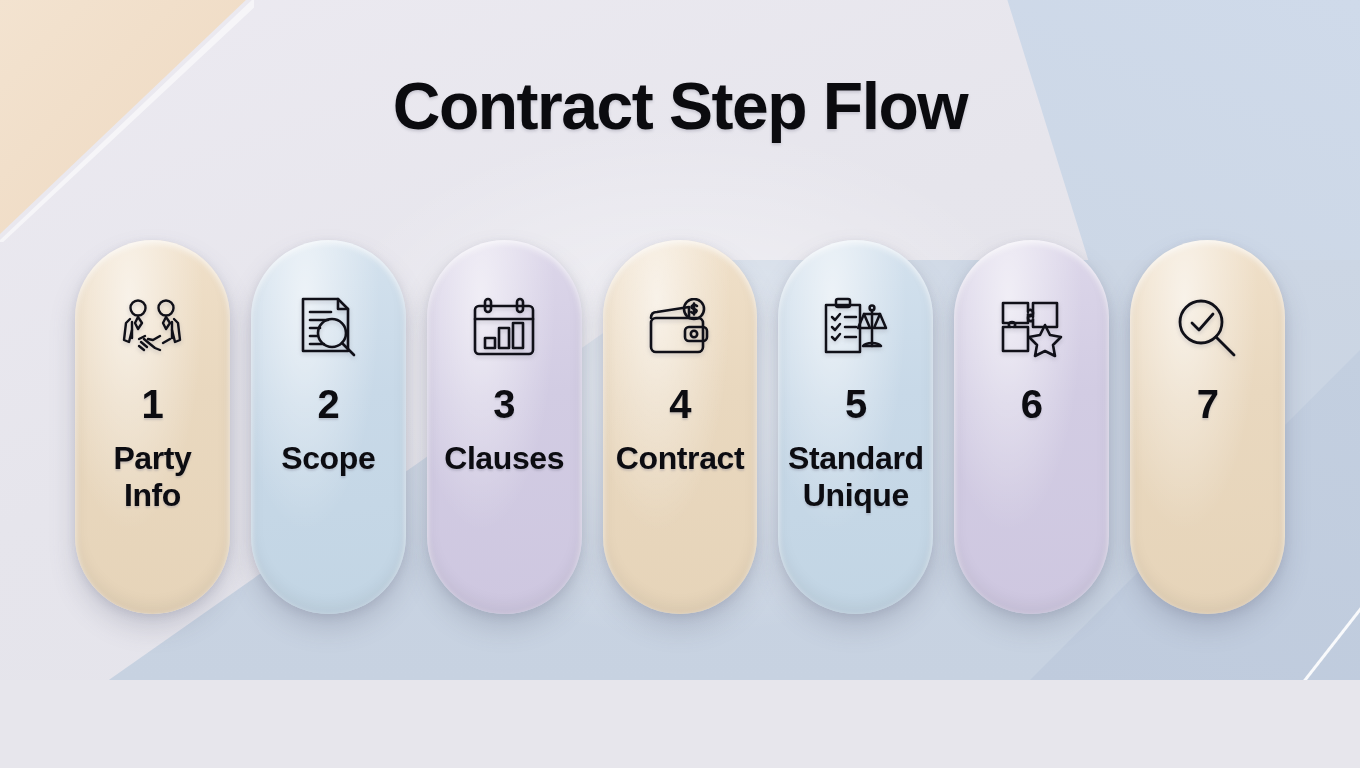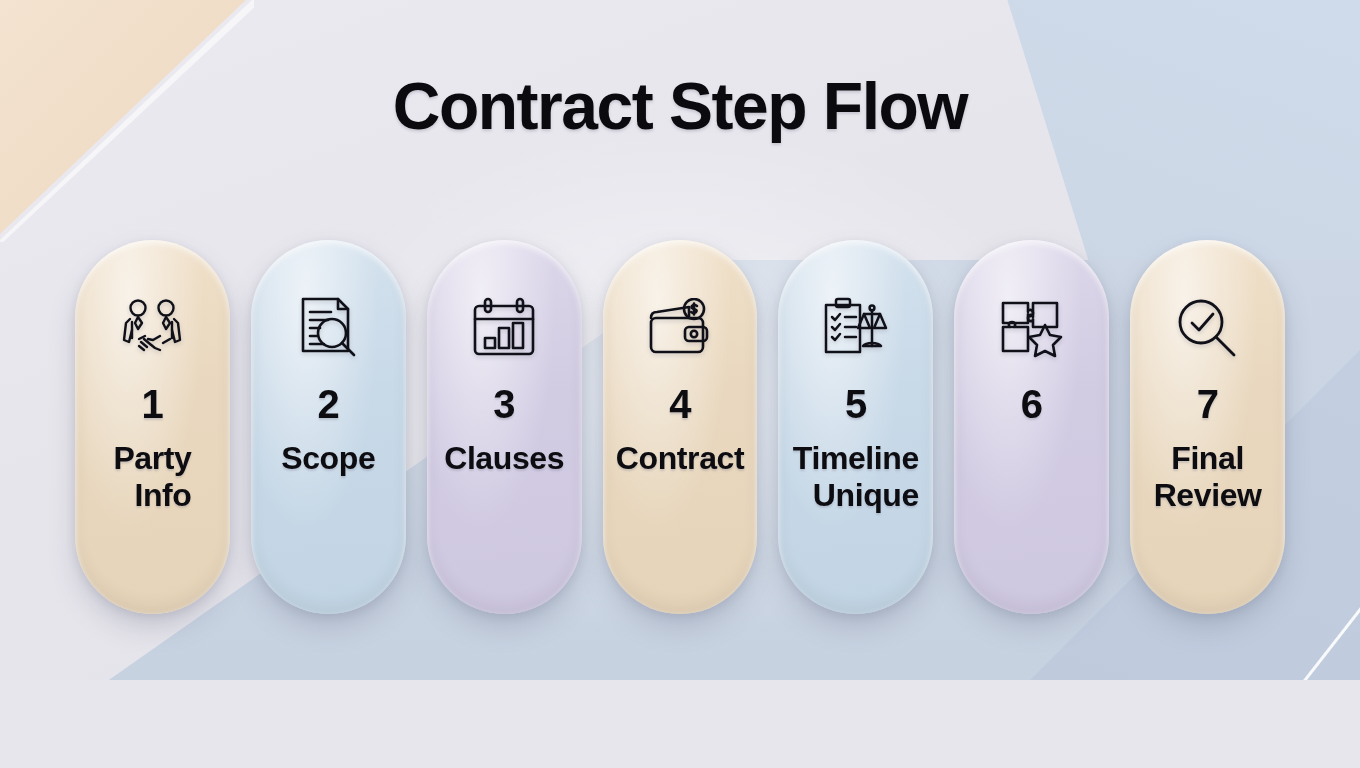--- a/index.html
+++ b/index.html
@@ -164,21 +164,21 @@
     margin-top: 16px;
     font-size: 32px;
     font-weight: 700;
     color: #0c0c11;
     line-height: 1.17;
     text-align: center;
     white-space: nowrap;
     letter-spacing: -0.4px;
     text-shadow: 0 2px 2px rgba(120,120,140,0.28);
   }
-  .step-label .l2 { display: block; text-align: right; }
+  .step-label .l2 { display: block; }
 </style>
 </head>
 <body>
 
 <div id="stage">
 
   <div class="bg-layer">
     <div class="corner-beige"></div>
     <div class="corner-beige-edge"></div>
     <div class="tr-blue"></div>
@@ -292,21 +292,21 @@
           <path d="M44 18 H60"></path>
           <path d="M44 50 H60"></path>
           <path d="M43 50 C46 46 58 46 61 50"></path>
           <path d="M44 18 L38 32 H50 Z" fill="none"></path>
           <path d="M60 18 L54 32 H66 Z" fill="none"></path>
           <circle cx="52" cy="12" r="2.4"></circle>
         </svg>
       </div>
       <div class="step-number">5</div>
       <div class="step-label">
-        <span>Timeline</span>
+        <span>Standard</span>
         <span class="l2">Unique</span>
       </div>
     </div>
 
     <div class="step lavender">
       <div class="step-icon">
         <svg width="70" height="64" viewBox="0 0 70 64" fill="none" stroke="#101018" stroke-width="2.6" stroke-linecap="round" stroke-linejoin="round">
           <path d="M6 6 H31 V15 C31 12 36 12 36 16 C36 20 31 20 31 17 V26 H6 Z"></path>
           <path d="M36 6 H60 V30 H36 V22 C36 25 31 25 31 21 C31 17 36 17 36 20 Z"></path>
           <path d="M6 30 H14 C11 30 11 25 15 25 C19 25 19 30 16 30 H31 V54 H6 Z"></path>
@@ -318,20 +318,16 @@
 
     <div class="step beige">
       <div class="step-icon">
         <svg width="68" height="66" viewBox="0 0 68 66" fill="none" stroke="#101018" stroke-width="2.8" stroke-linecap="round" stroke-linejoin="round">
           <circle cx="27" cy="26" r="21"></circle>
           <path d="M18 27 L25 34 L39 18"></path>
           <path d="M42 41 L60 59"></path>
         </svg>
       </div>
       <div class="step-number">7</div>
-      <div class="step-label">
-        <span>Final</span>
-        <span class="l2">Review</span>
-      </div>
     </div>
 
   </div>
 </div>
 
 </body></html>

